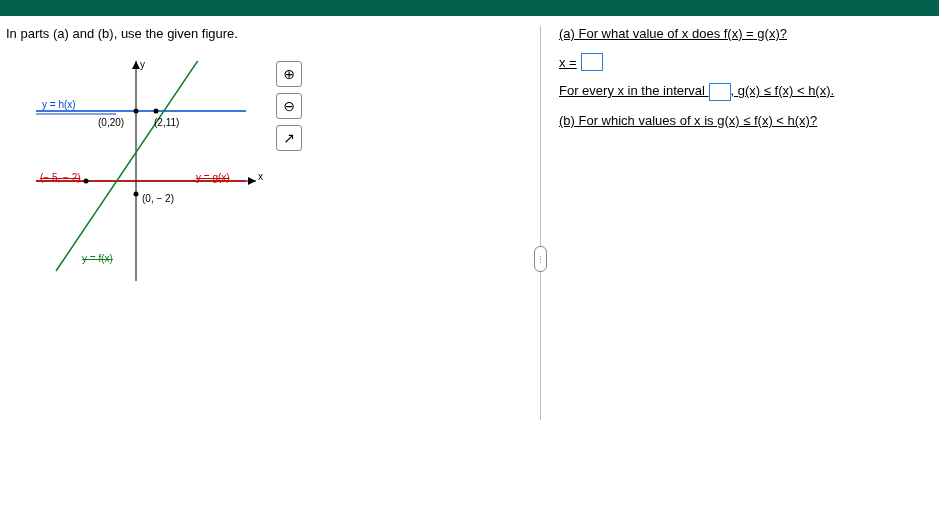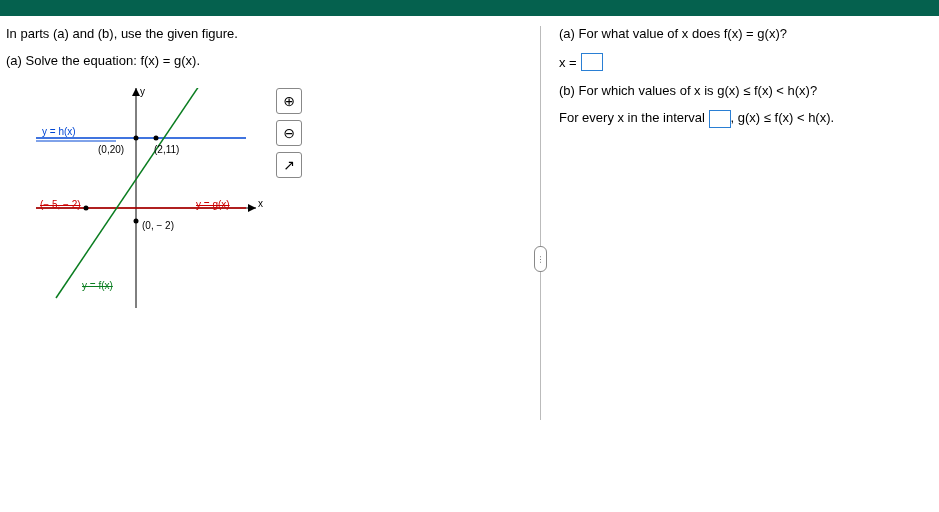--- a/index.html
+++ b/index.html
@@ -9,42 +9,41 @@
 .left-panel { width: 540px; padding: 0 6px; }
 .intro-text { margin-bottom: 12px; }
 .sub-q { margin-bottom: 2px; }
 .graph-container { position: relative; width: 260px; height: 230px; margin-top: 20px; margin-left: 30px; }
 .graph-svg { position: absolute; left: 0; top: 0; }
 .tool-buttons { position: absolute; left: 240px; top: 0; display: flex; flex-direction: column; gap: 6px; }
 .tool-btn { width: 26px; height: 26px; border: 1px solid #888; border-radius: 3px; background: #fff; display: flex; align-items: center; justify-content: center; cursor: pointer; font-size: 14px; }
 .divider-col { width: 1px; background: #bbb; height: 100%; position: relative; }
 .divider-handle { position: absolute; left: -6px; top: 220px; width: 13px; height: 26px; border: 1px solid #888; border-radius: 6px; background: #fff; display: flex; align-items: center; justify-content: center; cursor: pointer; font-size: 8px; flex-direction: column; }
 .divider-handle span { line-height: 3px; color: #666; }
-.right-panel { flex: 1; padding: 0 18px; }
+.right-panel { flex: 1; padding: 0 18px; text-decoration: underline; }
 .q-line { margin-bottom: 12px; }
 .ans-line { margin-bottom: 12px; display: flex; align-items: center; gap: 4px; }
 .ans-box { width: 22px; height: 18px; border: 1px solid #2a7fd4; background: #fff; display: inline-block; }
 .hint { color: #555; font-size: 12px; }
 .lbl { position: absolute; font-size: 10px; color: #000; white-space: nowrap; }
 .lbl-blue { color: #0046d4; text-align: right; }
 .lbl-red { color: #c00; text-decoration: line-through; }
 .lbl-green { color: #0a7d20; text-decoration: line-through; }
 </style>
 </head>
 <body>
 
 <div class="header-bar">
   
 </div>
 
 <div class="content">
 
   <div class="left-panel">
     <p class="intro-text">In parts (a) and (b), use the given figure.</p>
-    <p class="sub-q">(a)  Solve the equation: f(x) = g(x).</p>
 
     <div class="graph-container">
       <svg class="graph-svg" width="230" height="230">
 
         <line x1="100" y1="0" x2="100" y2="220" stroke="#000" stroke-width="1"></line>
         <polygon points="100,0 96,8 104,8" fill="#000"></polygon>
         <line x1="0" y1="120" x2="220" y2="120" stroke="#000" stroke-width="1"></line>
         <polygon points="220,120 212,116 212,124" fill="#000"></polygon>
 
         <line x1="0" y1="50" x2="210" y2="50" stroke="#0046d4" stroke-width="1.5"></line>
@@ -89,20 +88,20 @@
       <span>⋮</span>
     </div>
   </div>
 
   <div class="right-panel">
     <p class="q-line">(a)   For what value of x does f(x) = g(x)?</p>
     <div class="ans-line">
       <span>x =</span>
       <span class="ans-box"></span>
     </div>
-    <p class="q-line">(b)  For which values of x is g(x) ≤ f(x) &lt; h(x)?</p>
     <p class="q-line">
       <span>For every x in the interval</span>
       <span class="ans-box" style="vertical-align:middle;"></span><span>, g(x) ≤ f(x) &lt; h(x).</span>
     </p>
+    <p class="q-line">(b)  For which values of x is g(x) ≤ f(x) &lt; h(x)?</p>
   </div>
 
 </div>
 
 </body></html>

